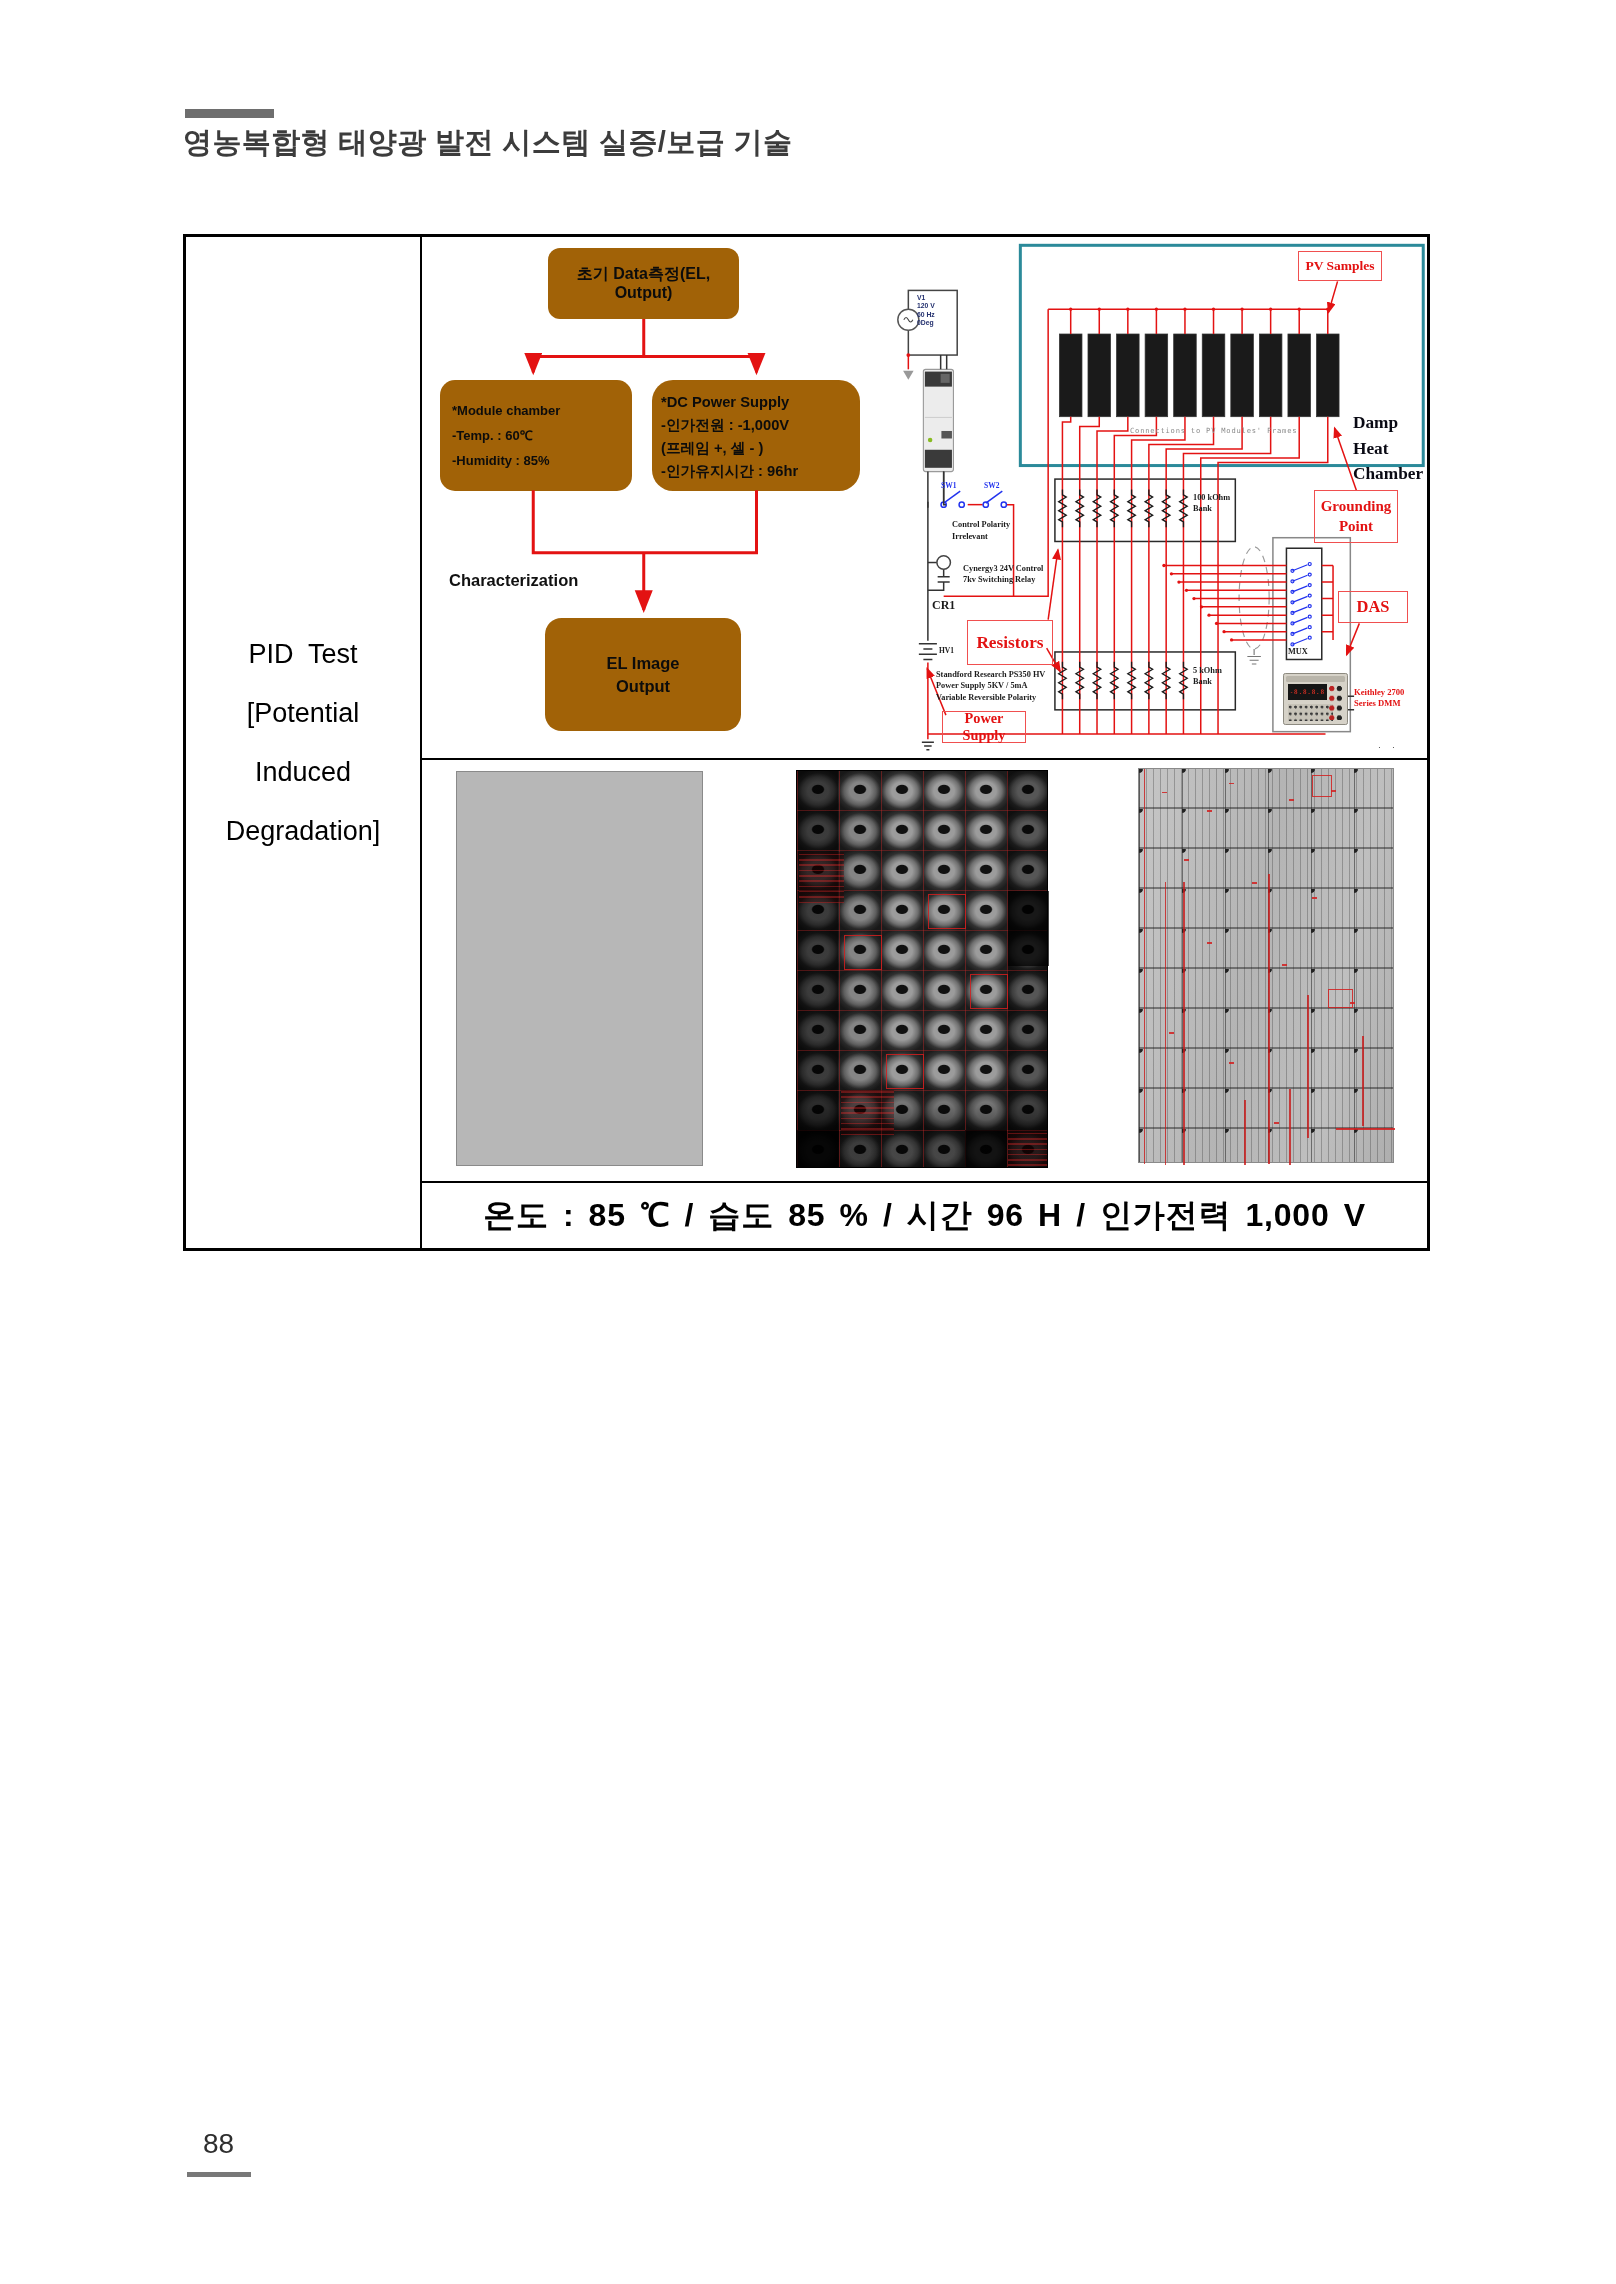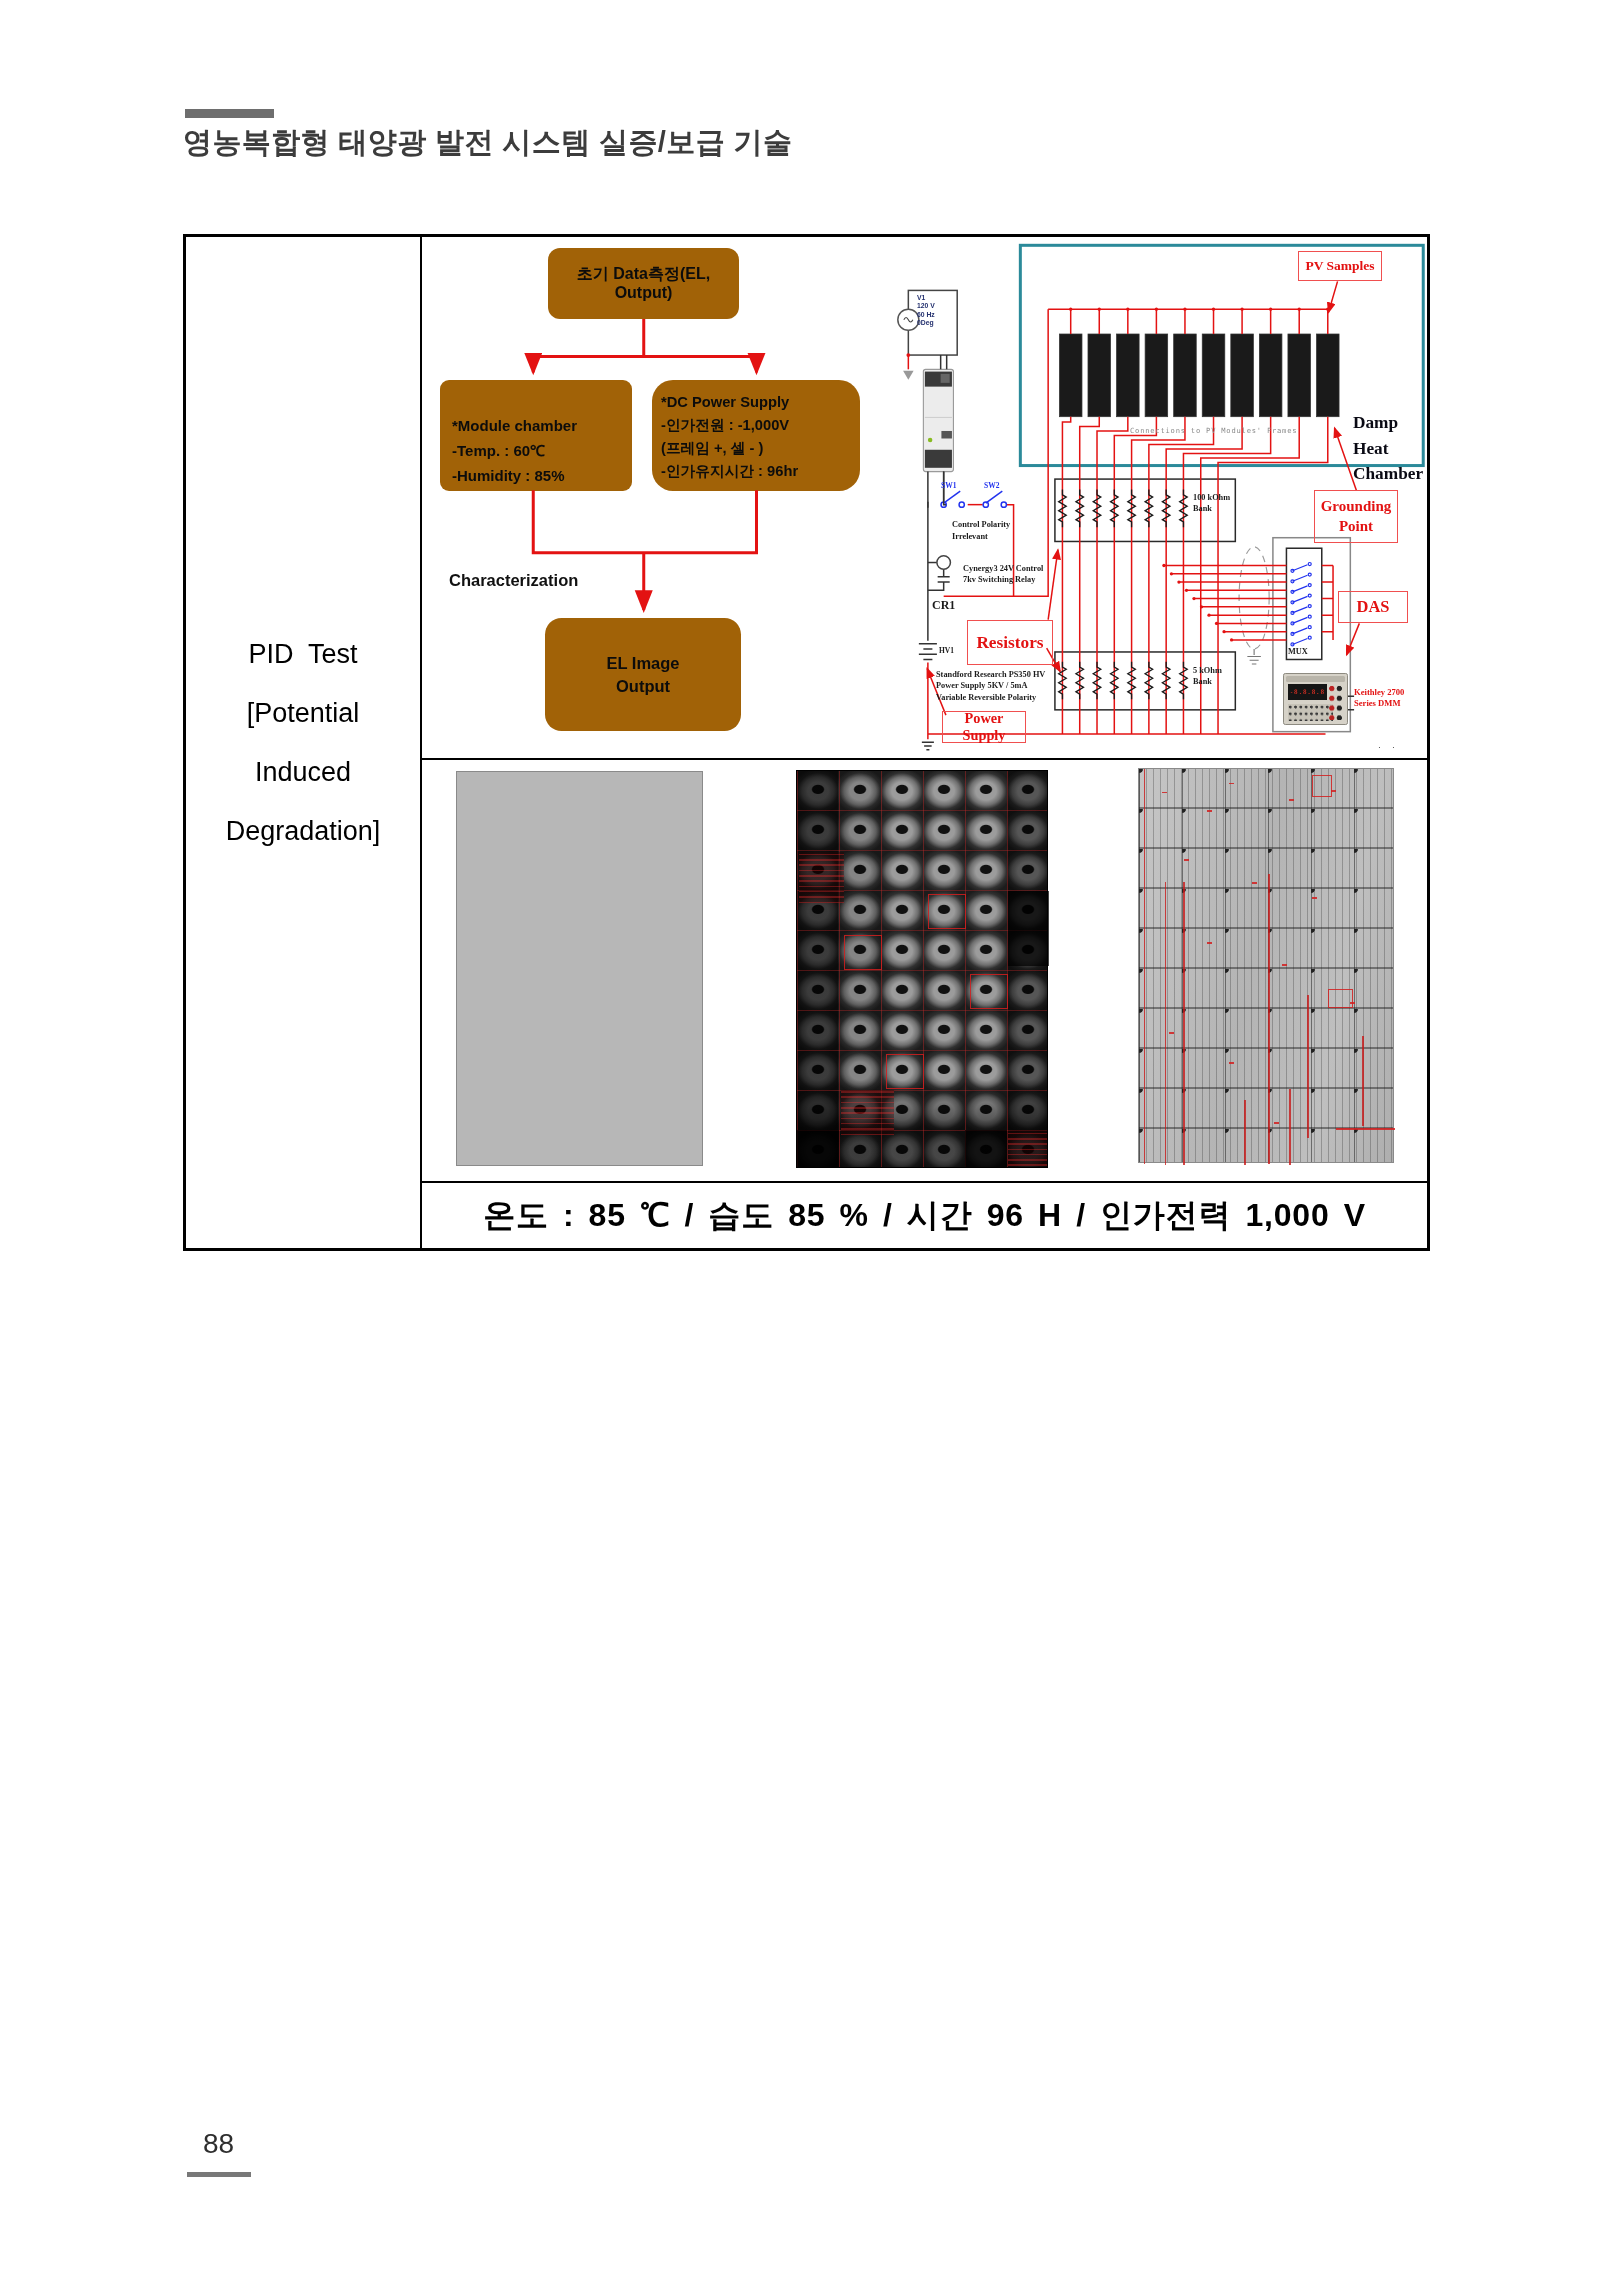--- a/index.html
+++ b/index.html
@@ -17,22 +17,22 @@
   .pid-label{font-size:27px;line-height:59px;color:#000;text-align:center;word-spacing:7.5px;}
   .row1{left:236px;top:0;width:1005px;height:521px;overflow:hidden;}
   .row2{left:236px;top:521px;width:1005px;height:423px;border-top:2.3px solid #000;box-sizing:border-box;overflow:hidden;}
   .row3{left:236px;top:944px;width:1005px;height:67px;border-top:2.3px solid #000;box-sizing:border-box;
         display:flex;align-items:center;justify-content:center;}
   .result-text{font-size:32px;font-weight:600;color:#000;letter-spacing:0.8px;word-spacing:4.5px;}
   
   .fbox{background:#a16207;border-radius:16.5px;color:#0c0c0c;font-weight:bold;box-sizing:border-box;}
   .fb-initial{left:126px;top:10.5px;width:191px;height:71px;border-radius:12px;
               display:flex;align-items:center;justify-content:center;text-align:center;font-size:16px;line-height:19.5px;}
-  .fb-chamber{left:18px;top:143px;width:192px;height:111px;border-radius:9px;
-              padding:33px 0 0 12px;font-size:15px;line-height:25px;}
+  .fb-chamber{left:18px;top:143px;width:192px;height:111px;border-radius:15px;
+              padding:18px 0 0 12px;font-size:13px;line-height:25px;}
   .fb-dc{left:230px;top:143px;width:208px;height:111px;border-radius:21px;
          padding:10.5px 0 0 9px;font-size:14.7px;line-height:23px;}
   .fb-el{left:123px;top:381px;width:196px;height:113px;border-radius:16.5px;
          display:flex;align-items:center;justify-content:center;text-align:center;font-size:16.5px;line-height:22.6px;}
   .characterization{left:27px;top:334px;font-size:16.5px;font-weight:bold;color:#111;}
   
   .rlabel{border:1.5px solid #f04f4f;color:#e31212;font-family:"Liberation Serif",serif;font-weight:bold;
           display:flex;align-items:center;justify-content:center;text-align:center;box-sizing:border-box;}
   .lab-pv{left:876px;top:14.3px;width:84px;height:30px;font-size:13.5px;}
   .lab-gnd{left:892px;top:253px;width:84px;height:53px;font-size:15px;line-height:19.5px;}

